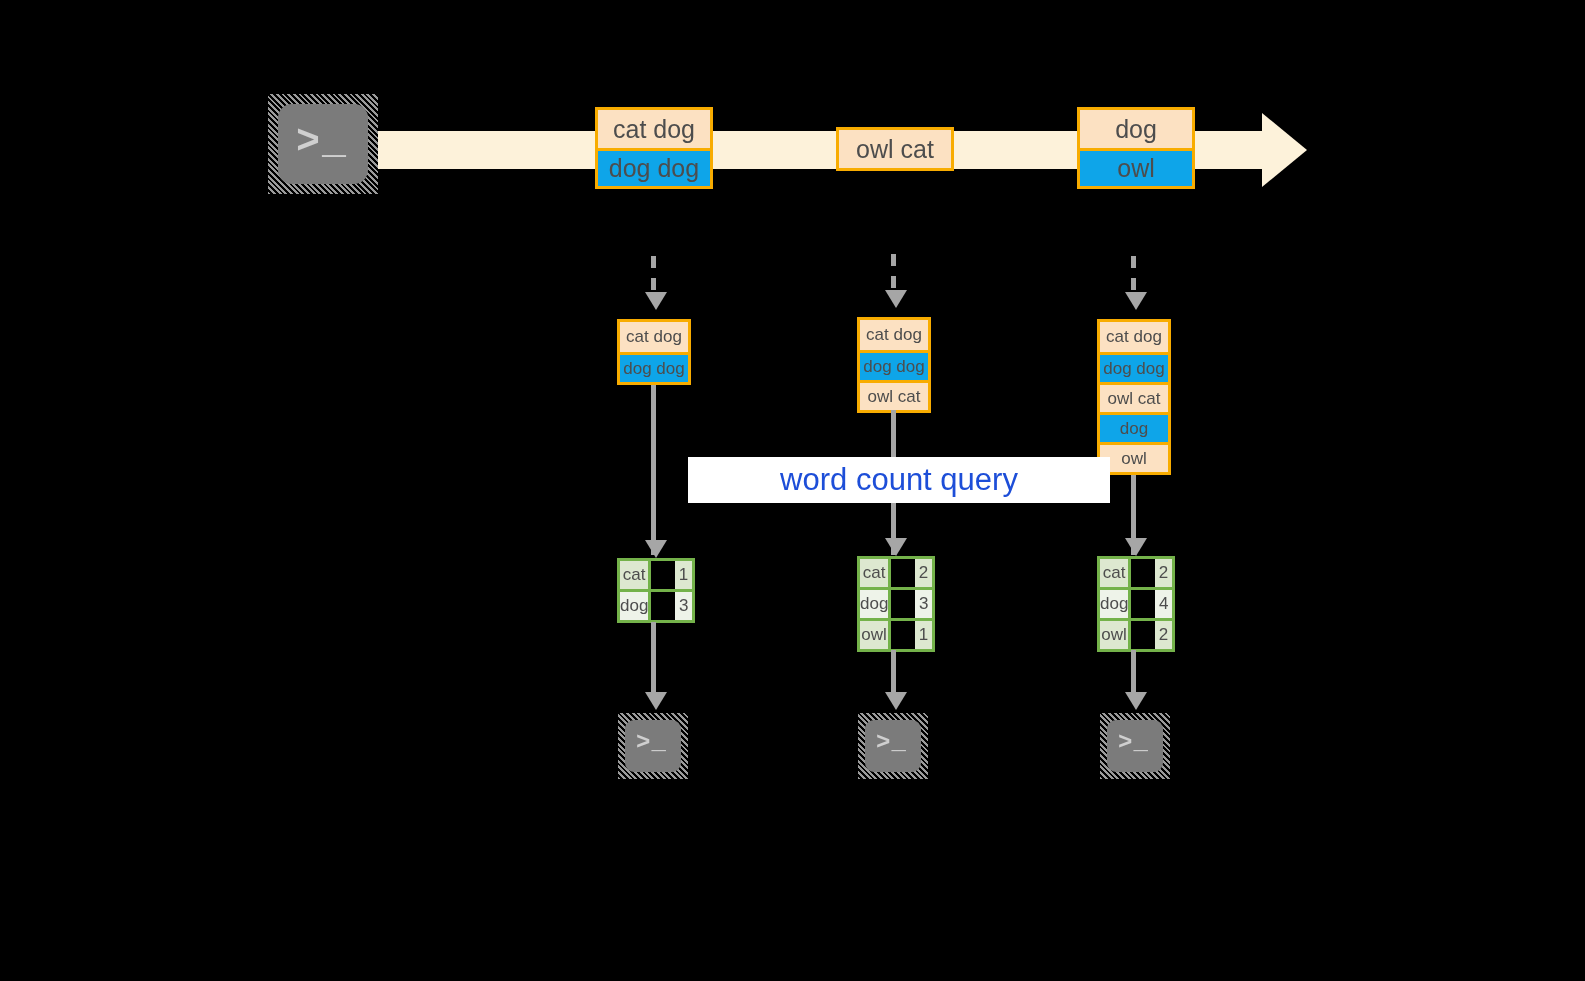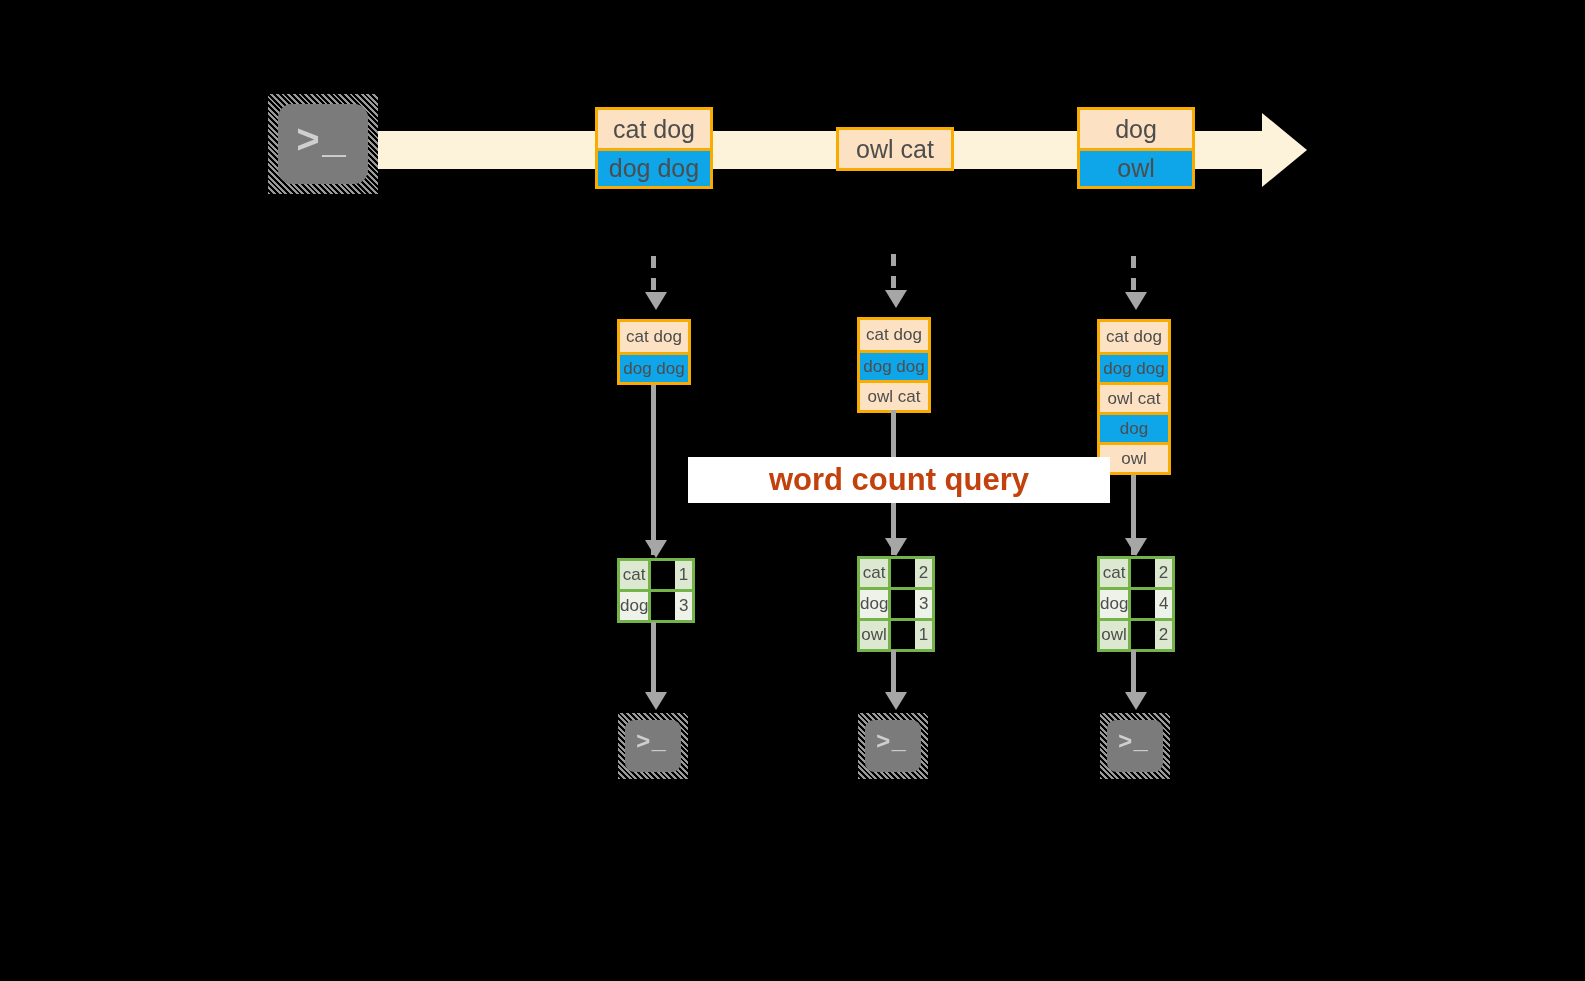--- a/index.html
+++ b/index.html
@@ -80,21 +80,21 @@
          background-image:repeating-linear-gradient(to bottom,
               #a6a6a6 0 12px, transparent 12px 22px);}
   .ahead{position:absolute;width:0;height:0;
          border-left:11px solid transparent;border-right:11px solid transparent;
          border-top:18px solid #a6a6a6;}
 
   
   .query-band{position:absolute;left:688px;top:457px;width:422px;height:46px;
               background:#ffffff;display:flex;align-items:center;
               justify-content:center;}
-  .query-band span{font-size:31px;color:#c2410c;font-weight:bold;}
+  .query-band span{font-size:31px;color:#1d4ed8;}
 </style>
 </head>
 <body>
 
 <div class="canvas">
 
   <div class="stream-bar"></div>
   <div class="stream-head"></div>
 
   <div class="term term-src">

